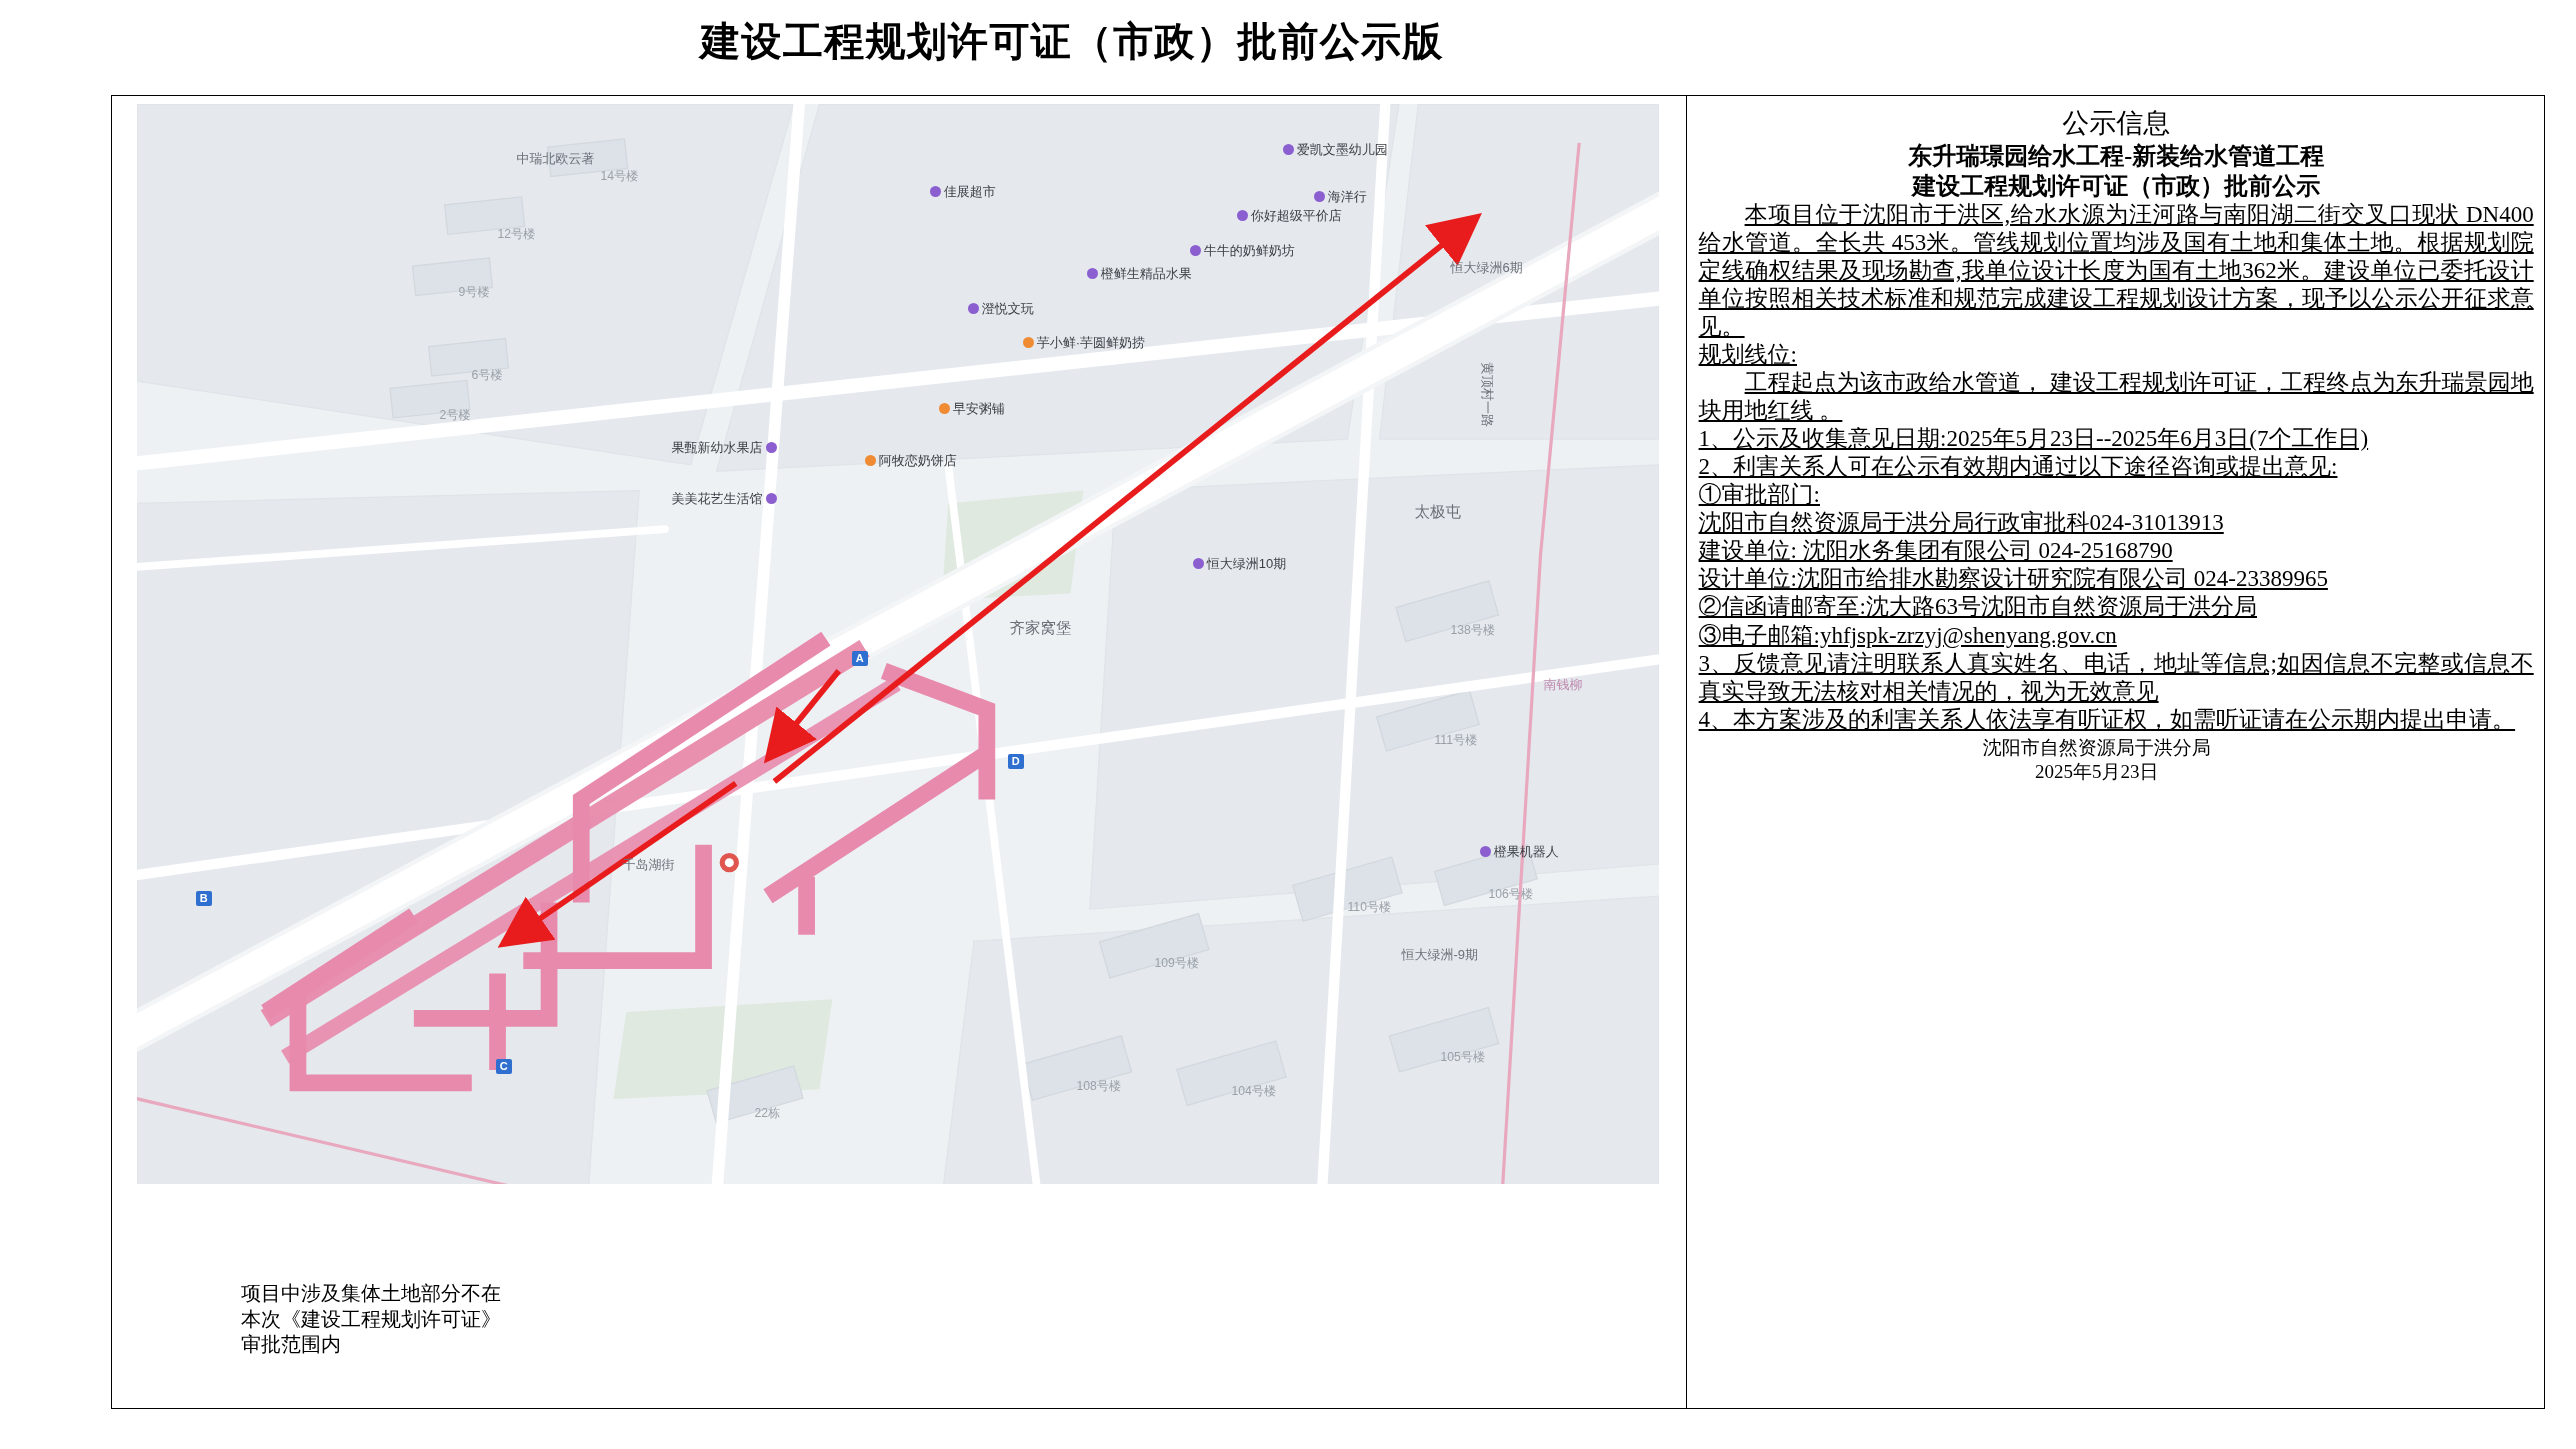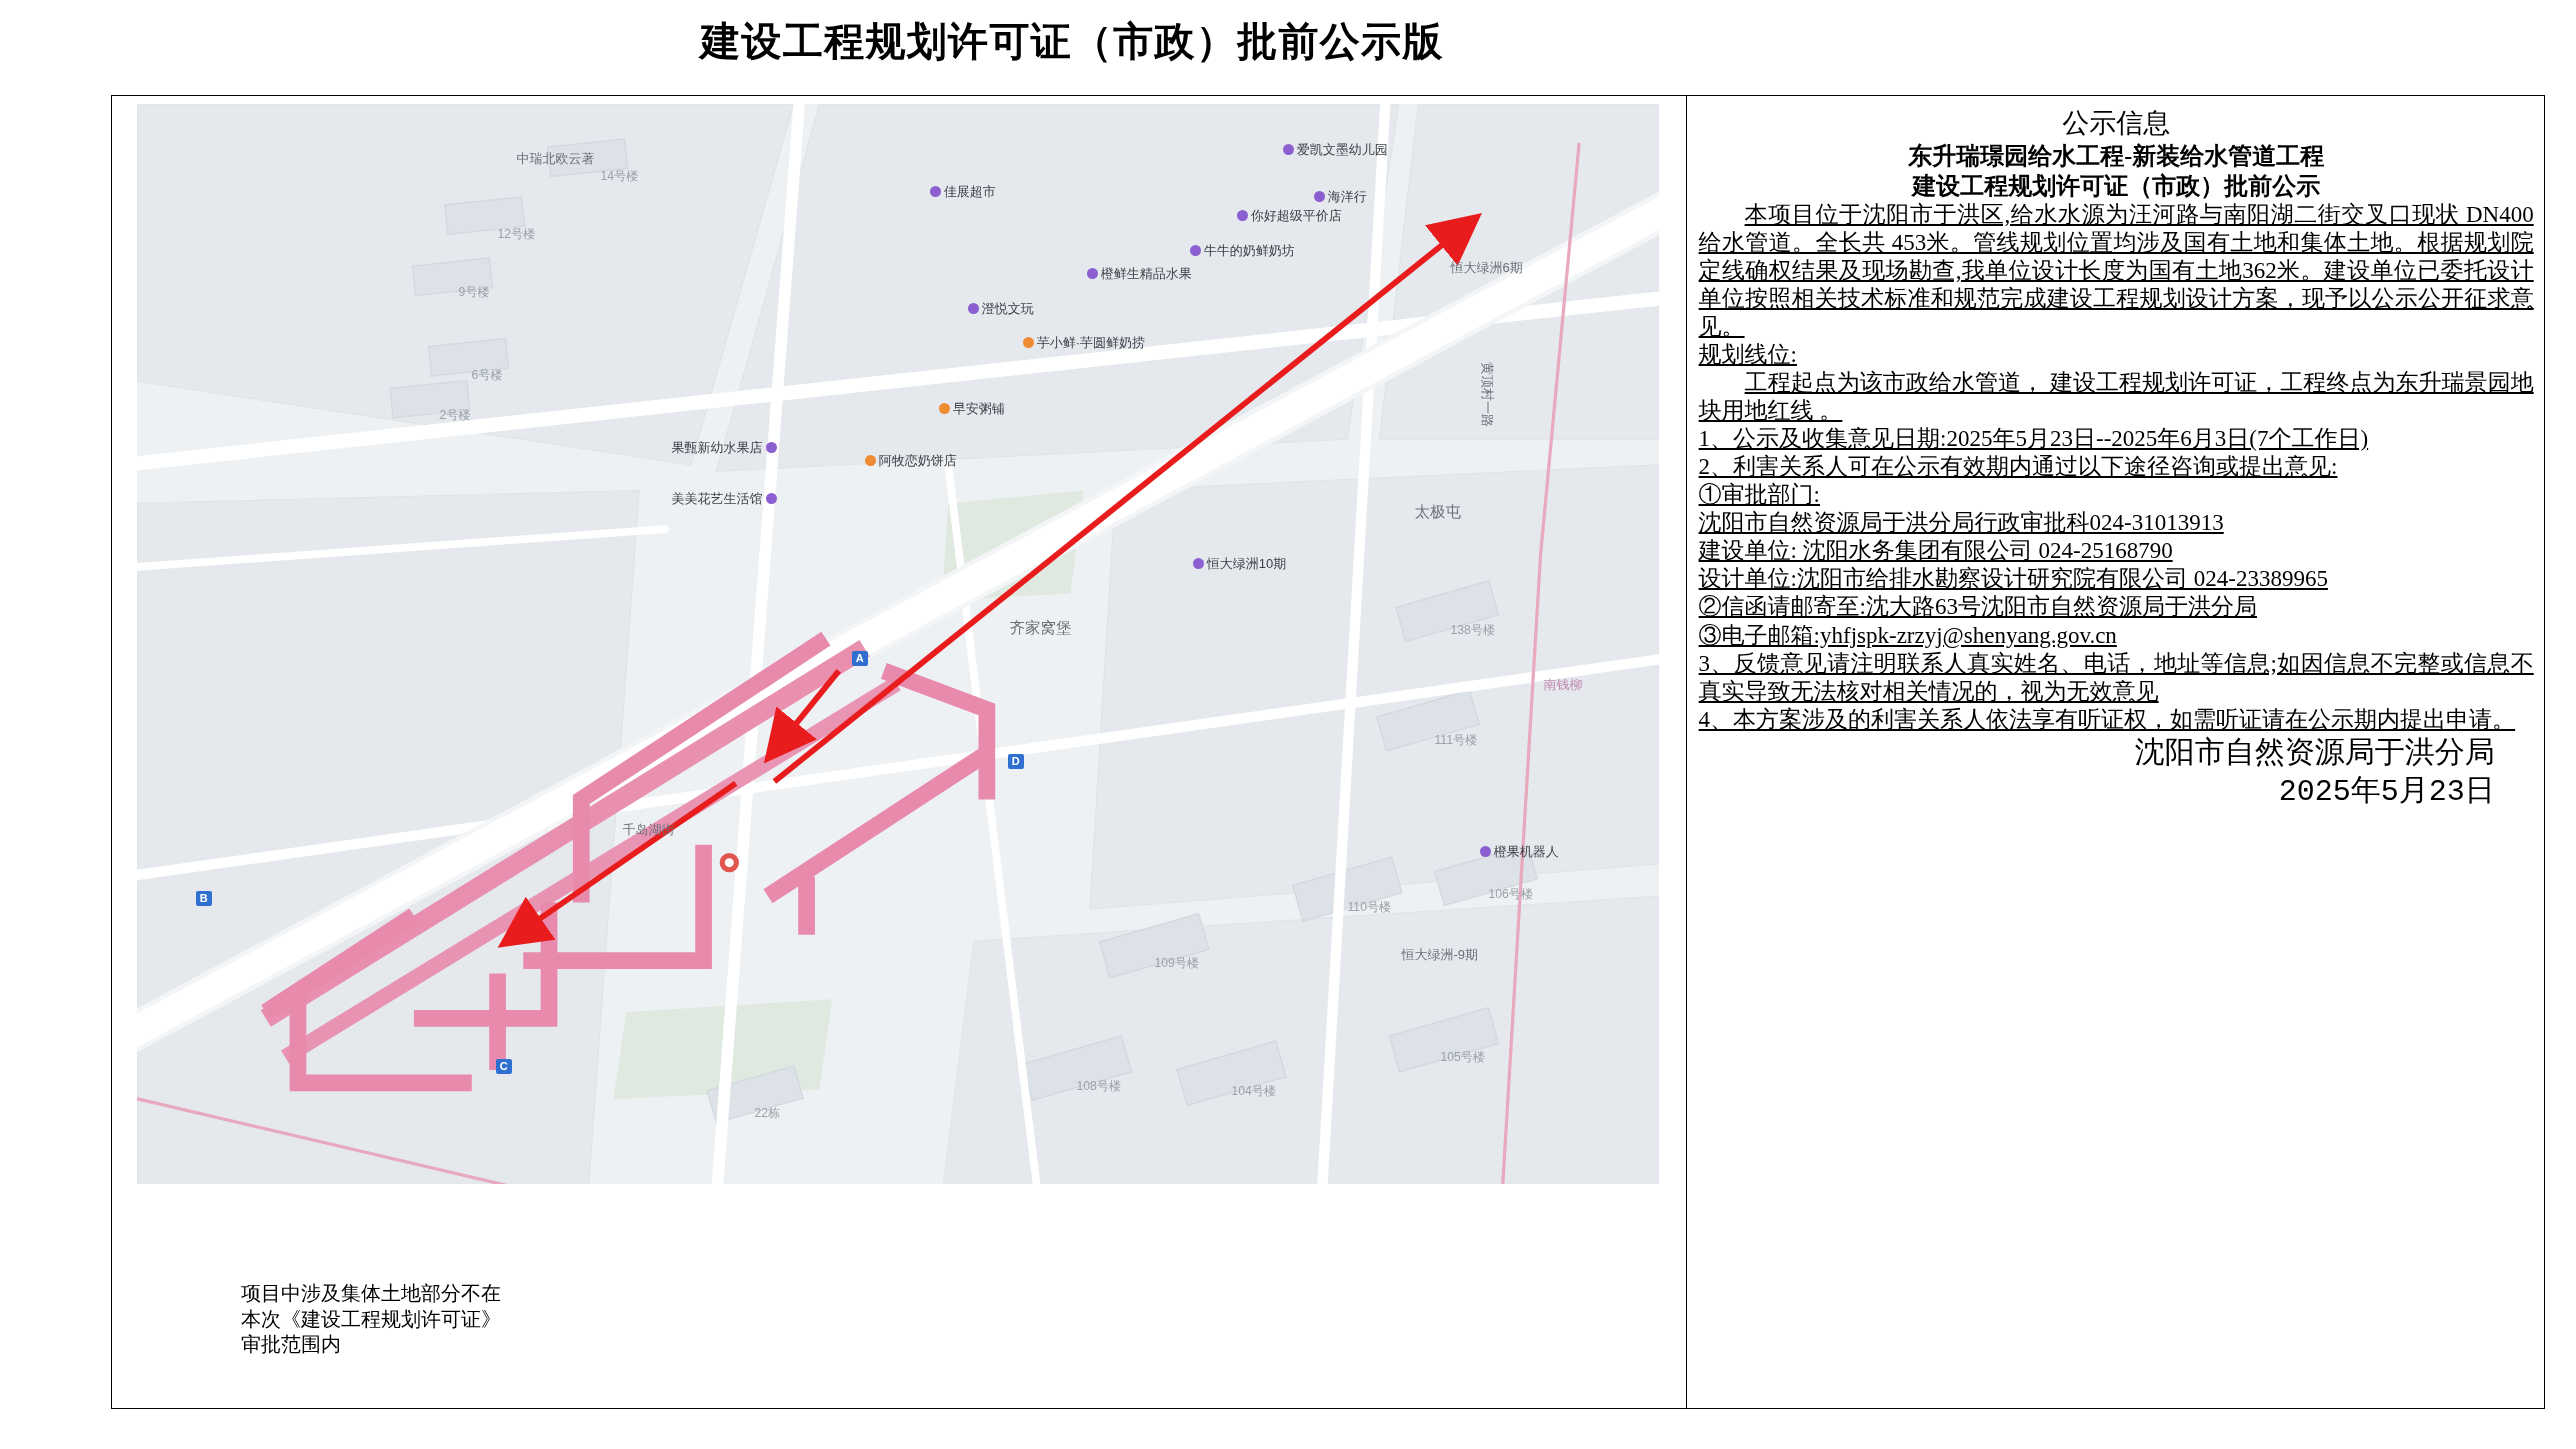--- a/index.html
+++ b/index.html
@@ -132,23 +132,23 @@
     font-size: 23px;
     font-family: "Liberation Serif", serif;
     line-height: 1.22;
     color: #000;
     text-align: justify;
     text-decoration: underline;
   }
   .indent { text-indent: 46px; }
   .notice-sign {
     margin-top: 2.6px;
-    text-align: right;
-    font-size: 30px;
-    font-family: Liberation Mono, monospace;
+    text-align: center;
+    font-size: 19px;
+    font-family: Liberation Serif, serif;
     line-height: 1.25;
     padding-right: 39px;
   }
 </style>
 </head>
 <body>
 
 <div class="page-title">建设工程规划许可证（市政）批前公示版</div>
 
 <div class="doc-frame">
@@ -250,21 +250,21 @@
       <div class="poi orange" style="left:728px;top:348px"><span class="dot"></span><span>阿牧恋奶饼店</span></div>
       <div class="poi purple" style="left:535px;top:335px"><span>果甄新幼水果店</span><span class="dot" style="margin-left:3.9px;margin-right:0"></span></div>
       <div class="poi purple" style="left:535px;top:386px"><span>美美花艺生活馆</span><span class="dot" style="margin-left:3.9px;margin-right:0"></span></div>
       <div class="poi purple" style="left:1056px;top:451px"><span class="dot"></span><span>恒大绿洲10期</span></div>
       <div class="poi gray" style="left:1314px;top:155px"><span>恒大绿洲6期</span></div>
       <div class="poi gray" style="left:1265px;top:842px"><span>恒大绿洲-9期</span></div>
       <div class="poi gray" style="left:1278px;top:398px;font-size:15.5px"><span>太极屯</span></div>
       <div class="poi gray" style="left:873px;top:514px;font-size:15.5px"><span>齐家窝堡</span></div>
       <div class="poi gray" style="left:1407px;top:572px;color:#c08bb0"><span>南钱柳</span></div>
       <div class="poi purple" style="left:1343px;top:739px"><span class="dot"></span><span>橙果机器人</span></div>
-      <div class="poi gray" style="left:486px;top:717px"><span>千岛湖街</span></div>
+      <div class="poi gray" style="left:486px;top:752px"><span>千岛湖街</span></div>
       <div class="poi gray" style="left:1359px;top:258px;transform:rotate(90deg);transform-origin:left top"><span>黄顶村一路</span></div>
 
       <div class="poi bld" style="left:464px;top:64px"><span>14号楼</span></div>
       <div class="poi bld" style="left:361px;top:122px"><span>12号楼</span></div>
       <div class="poi bld" style="left:322px;top:180px"><span>9号楼</span></div>
       <div class="poi bld" style="left:335px;top:263px"><span>6号楼</span></div>
       <div class="poi bld" style="left:303px;top:303px"><span>2号楼</span></div>
       <div class="poi bld" style="left:1314px;top:518px"><span>138号楼</span></div>
       <div class="poi bld" style="left:1298px;top:628px"><span>111号楼</span></div>
       <div class="poi bld" style="left:1211px;top:795px"><span>110号楼</span></div>

